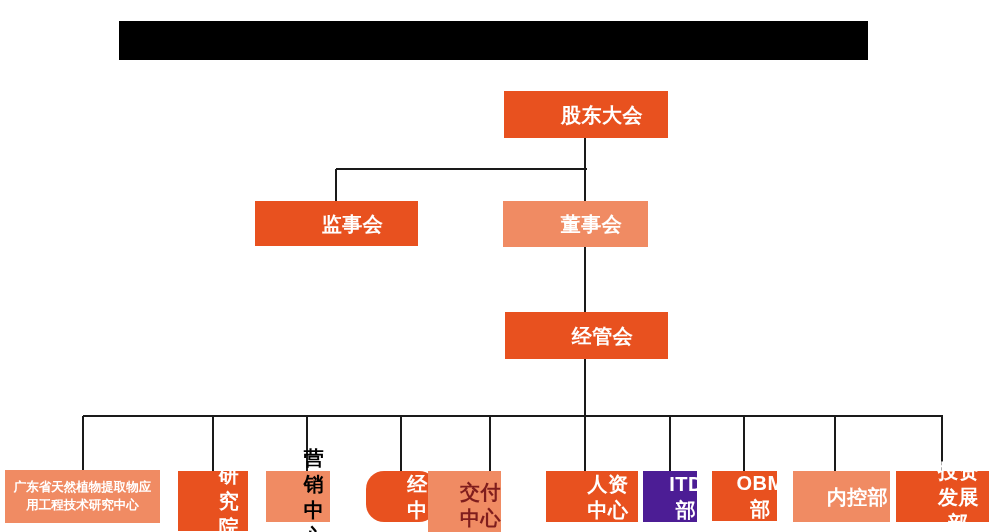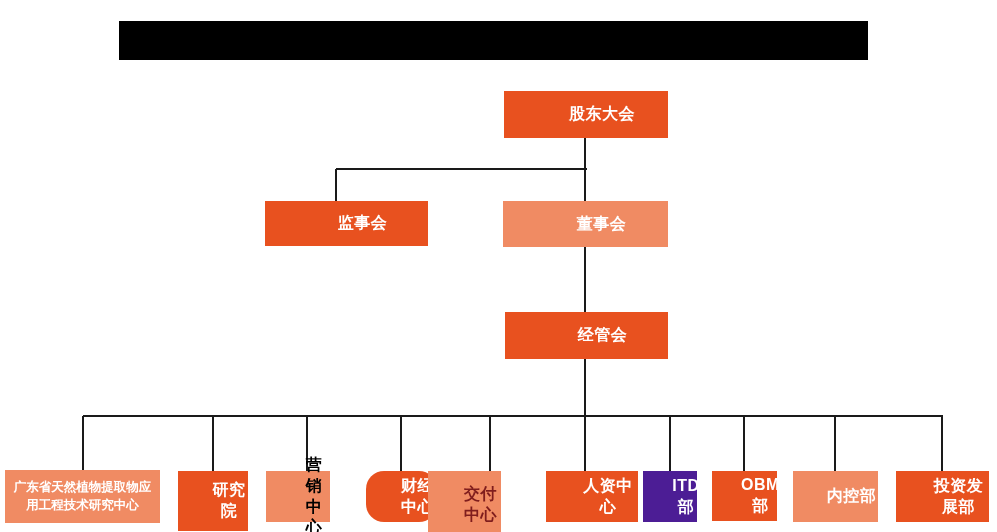--- a/index.html
+++ b/index.html
@@ -21,21 +21,21 @@
     background: #000000;
   }
   .node {
     position: absolute;
     display: flex;
     align-items: center;
     justify-content: center;
     text-align: center;
     color: #ffffff;
     font-weight: bold;
-    font-size: 16px;
+    font-size: 20px;
     line-height: 1.3;
     letter-spacing: 0.5px;
     padding-left: 32px;
   }
   .node.small {
     font-size: 12.5px;
     letter-spacing: 0px;
     line-height: 1.4;
     padding: 2px 5px;
   }
@@ -62,26 +62,26 @@
     <div class="line v" style="background: rgb(26, 26, 26); left: 212px; top: 416px; height: 55px;"></div>
     <div class="line v" style="background: rgb(26, 26, 26); left: 306px; top: 416px; height: 55px;"></div>
     <div class="line v" style="background: rgb(26, 26, 26); left: 400px; top: 416px; height: 55px;"></div>
     <div class="line v" style="background: rgb(26, 26, 26); left: 489px; top: 416px; height: 55px;"></div>
     <div class="line v" style="background: rgb(26, 26, 26); left: 584px; top: 416px; height: 55px;"></div>
     <div class="line v" style="background: rgb(26, 26, 26); left: 669px; top: 416px; height: 55px;"></div>
     <div class="line v" style="background: rgb(26, 26, 26); left: 743px; top: 416px; height: 55px;"></div>
     <div class="line v" style="background: rgb(26, 26, 26); left: 834px; top: 416px; height: 55px;"></div>
     <div class="line v" style="background: rgb(26, 26, 26); left: 941px; top: 416px; height: 55px;"></div>
     <div class="node" style="left: 504px; top: 91px; width: 164px; height: 47px; background: rgb(232, 81, 31); color: rgb(255, 255, 255);">股东大会</div>
-    <div class="node" style="left: 255px; top: 201px; width: 163px; height: 45px; background: rgb(232, 81, 31); color: rgb(255, 255, 255); margin-left: 10px;">监事会</div>
-    <div class="node" style="left: 503px; top: 201px; width: 165px; height: 46px; background: rgb(240, 139, 99); color: rgb(255, 255, 255);">董事会</div>
+    <div class="node" style="left: 255px; top: 201px; width: 163px; height: 45px; background: rgb(232, 81, 31); color: rgb(255, 255, 255);">监事会</div>
+    <div class="node" style="left: 503px; top: 201px; width: 145px; height: 46px; background: rgb(240, 139, 99); color: rgb(255, 255, 255);">董事会</div>
     <div class="node" style="left: 505px; top: 312px; width: 163px; height: 47px; background: rgb(232, 81, 31); color: rgb(255, 255, 255); text-align: center;">经管会</div>
     <div class="node small" style="left: 5px; top: 470px; width: 155px; height: 53px; background: rgb(240, 139, 99); color: rgb(255, 255, 255);">广东省天然植物提取物应用工程技术研究中心</div>
     <div class="node" style="left: 178px; top: 471px; width: 70px; height: 60px; background: rgb(232, 81, 31); color: rgb(255, 255, 255);">研究院</div>
     <div class="node" style="left: 266px; top: 471px; width: 64px; height: 51px; background: rgb(240, 139, 99); color: #000000;">营销中心</div>
     <div class="node" style="left: 366px; top: 471px; width: 71px; height: 51px; background: rgb(232, 81, 31); color: rgb(255, 255, 255); border-radius: 18px;">财经中心</div>
     <div class="node" style="left: 428px; top: 471px; width: 73px; height: 68px; background: rgb(240, 139, 99); color: #7f1d1d;">交付中心</div>
     <div class="node" style="left: 546px; top: 471px; width: 92px; height: 51px; background: rgb(232, 81, 31); color: rgb(255, 255, 255);">人资中心</div>
     <div class="node" style="left: 643px; top: 471px; width: 54px; height: 51px; background: #4c1d95; color: rgb(255, 255, 255);">ITD部</div>
     <div class="node" style="left: 712px; top: 471px; width: 65px; height: 50px; background: rgb(232, 81, 31); color: rgb(255, 255, 255);">OBM部</div>
-    <div class="node" style="left: 793px; top: 471px; width: 85px; height: 51px; background: rgb(240, 139, 99); color: rgb(255, 255, 255);">内控部</div>
+    <div class="node" style="left: 793px; top: 471px; width: 97px; height: 51px; background: rgb(240, 139, 99); color: rgb(255, 255, 255);">内控部</div>
     <div class="node" style="left: 896px; top: 471px; width: 93px; height: 51px; background: rgb(232, 81, 31); color: rgb(255, 255, 255);">投资发展部</div>
   </div>
 
 </body></html>

